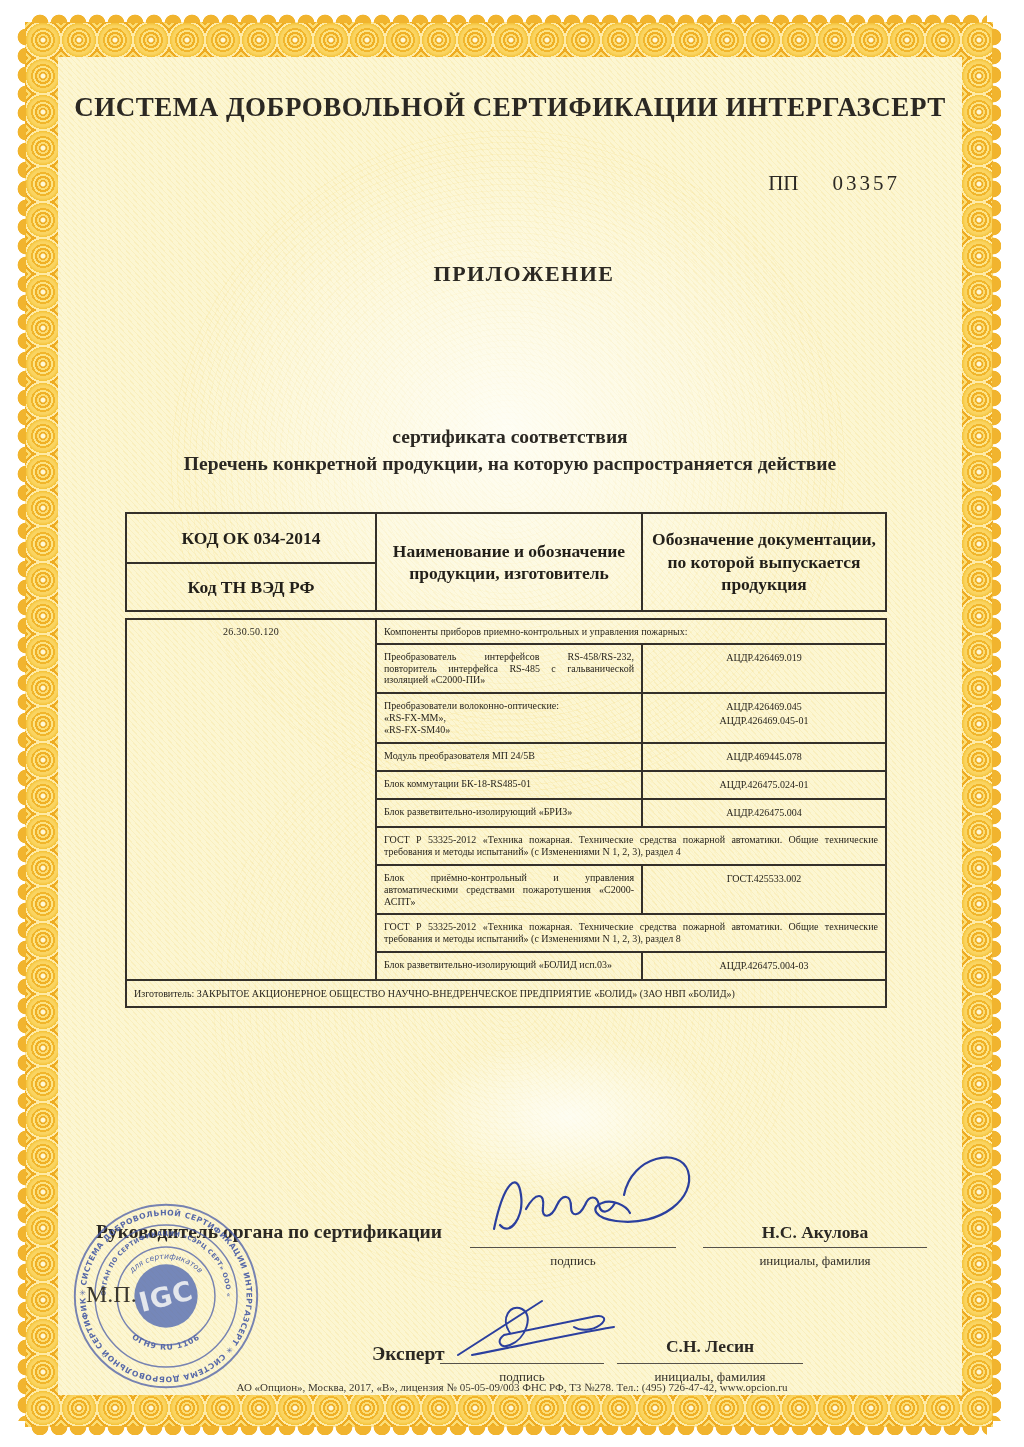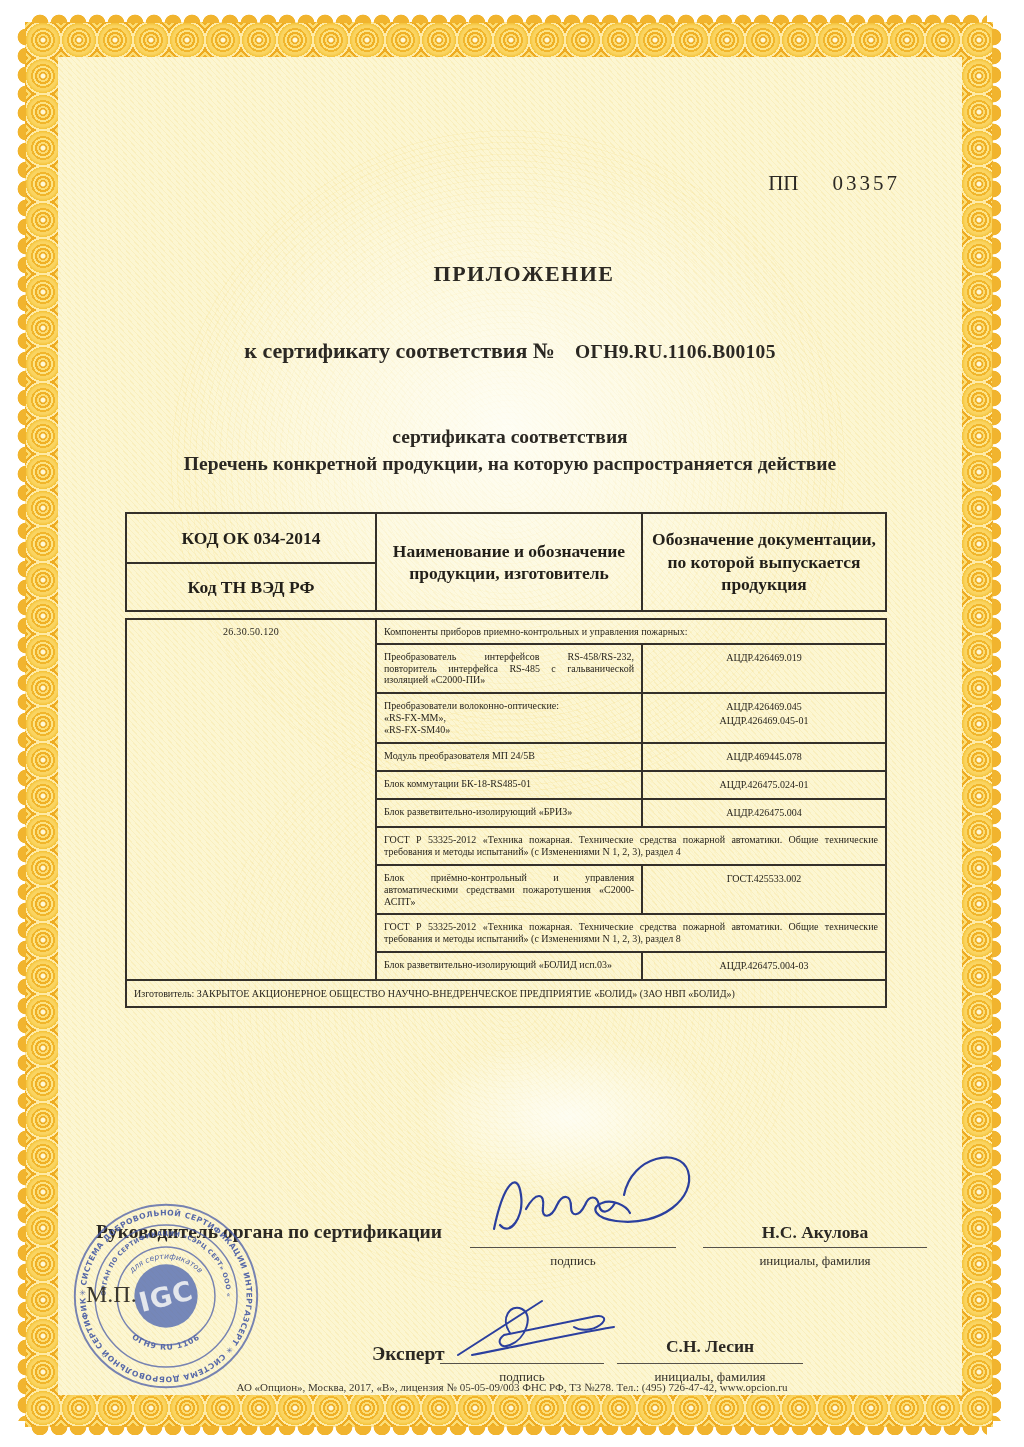--- a/index.html
+++ b/index.html
@@ -87,30 +87,28 @@
   <div class="sc l"></div>
   <div class="sc r"></div>
 
   <div class="paper">
     <div class="wm wm1"></div>
     <div class="wm wm2"></div>
     <div class="wm wmlight1"></div>
     <div class="wm wmlight2"></div>
 
     <div class="layer">
+      <div class="sys-title">СИСТЕМА ДОБРОВОЛЬНОЙ СЕРТИФИКАЦИИ ИНТЕРГАЗСЕРТ</div>
 
       <div class="pp">
         <span>ПП</span><span class="num">03357</span>
       </div>
 
       <div class="doc-title">ПРИЛОЖЕНИЕ</div>
 
-      <div class="subtitle">
-        <span class="pre">к сертификату соответствия №</span><span class="cnum">ОГН9.RU.1106.B00105</span>
-      </div>
 
       <div class="descr">
         <div>сертификата соответствия</div>
         <div>Перечень конкретной продукции, на которую распространяется действие</div>
       </div>
 
       <div class="tblwrap">
         <table class="ctable hdr">
           <colgroup>
               <col style="width:250px">

